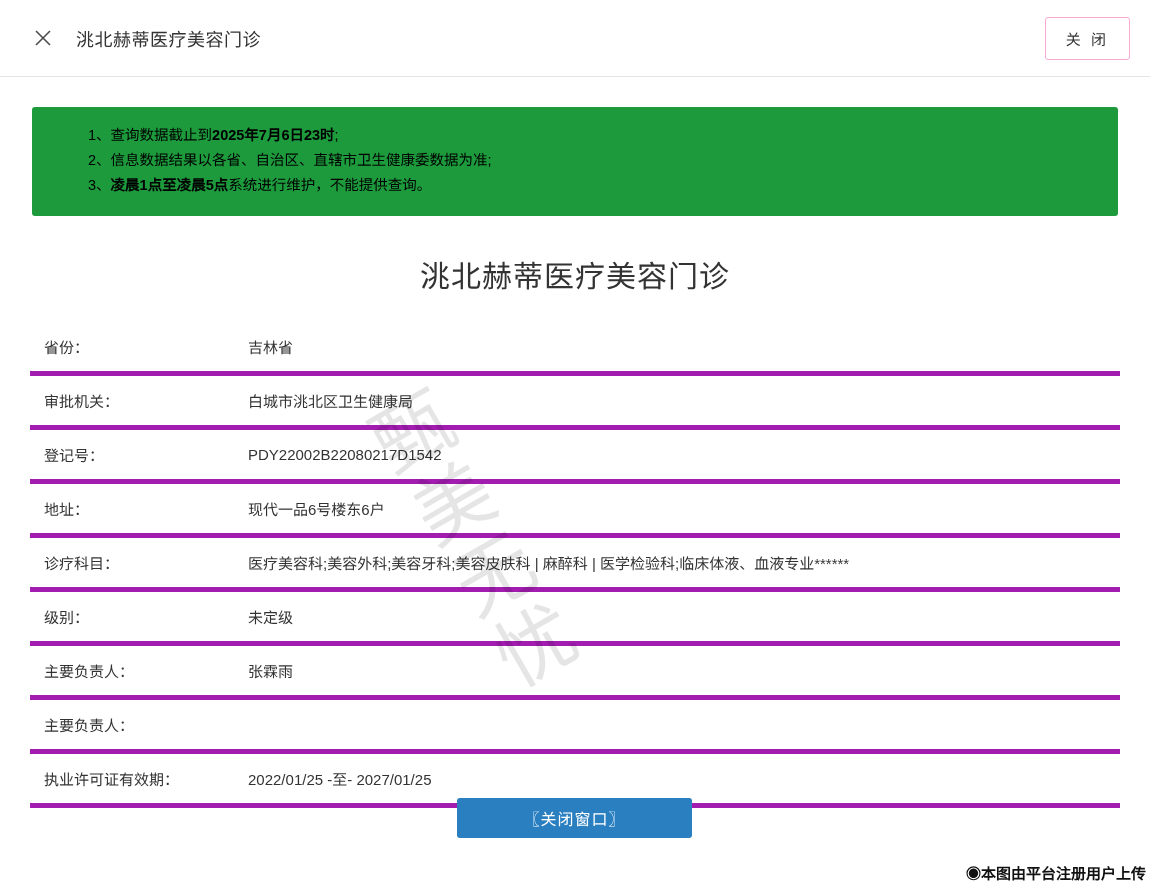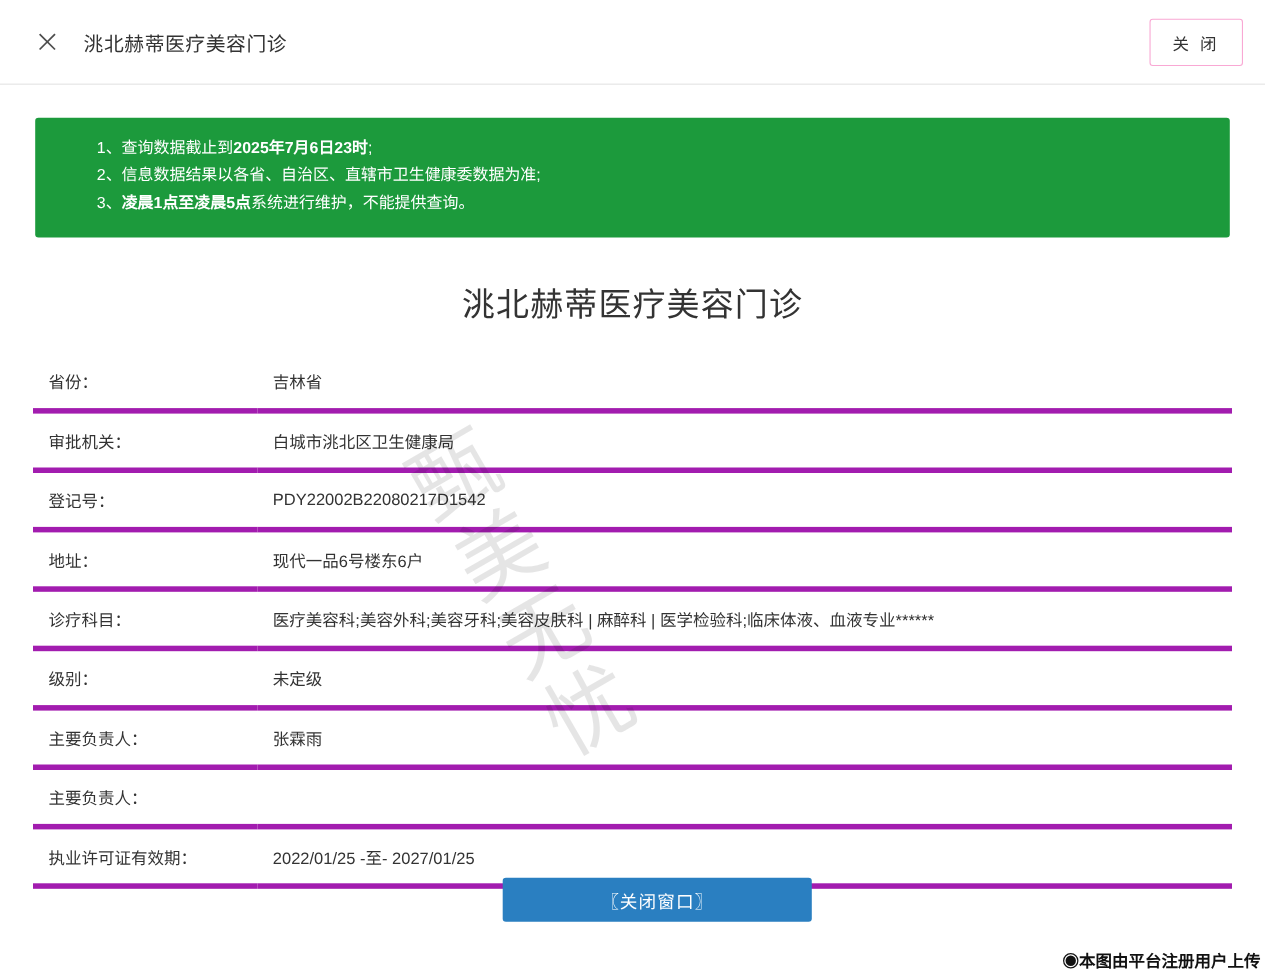--- a/index.html
+++ b/index.html
@@ -51,21 +51,21 @@
     padding: 10px 20px;
     cursor: pointer;
     font-family: "Liberation Sans", sans-serif;
     letter-spacing: 3px;
   }
 
   
   .notice {
     margin: 30px 32px 0 32px;
     background: #1c9a3c;
-    color: #ffffff;
+    color: #000000;
     border-radius: 3px;
     padding: 16px 20px 18px 56px;
     box-sizing: border-box;
   }
   .notice-line {
     font-size: 14.5px;
     line-height: 25px;
     white-space: nowrap;
   }
   .notice-line b { font-weight: bold; }
@@ -123,21 +123,21 @@
     position: absolute;
     left: 0;
     right: 0;
     bottom: 0;
     height: 95px;
   }
   .footer-btn {
     position: absolute;
     left: 457px;
     top: 8px;
-    width: 281px;
+    width: 235px;
     height: 40px;
     background: #2a7fc1;
     color: #ffffff;
     border: none;
     border-radius: 3px;
     font-size: 16px;
     cursor: pointer;
     font-family: Liberation Serif, serif;
     letter-spacing: 1px;
   }

